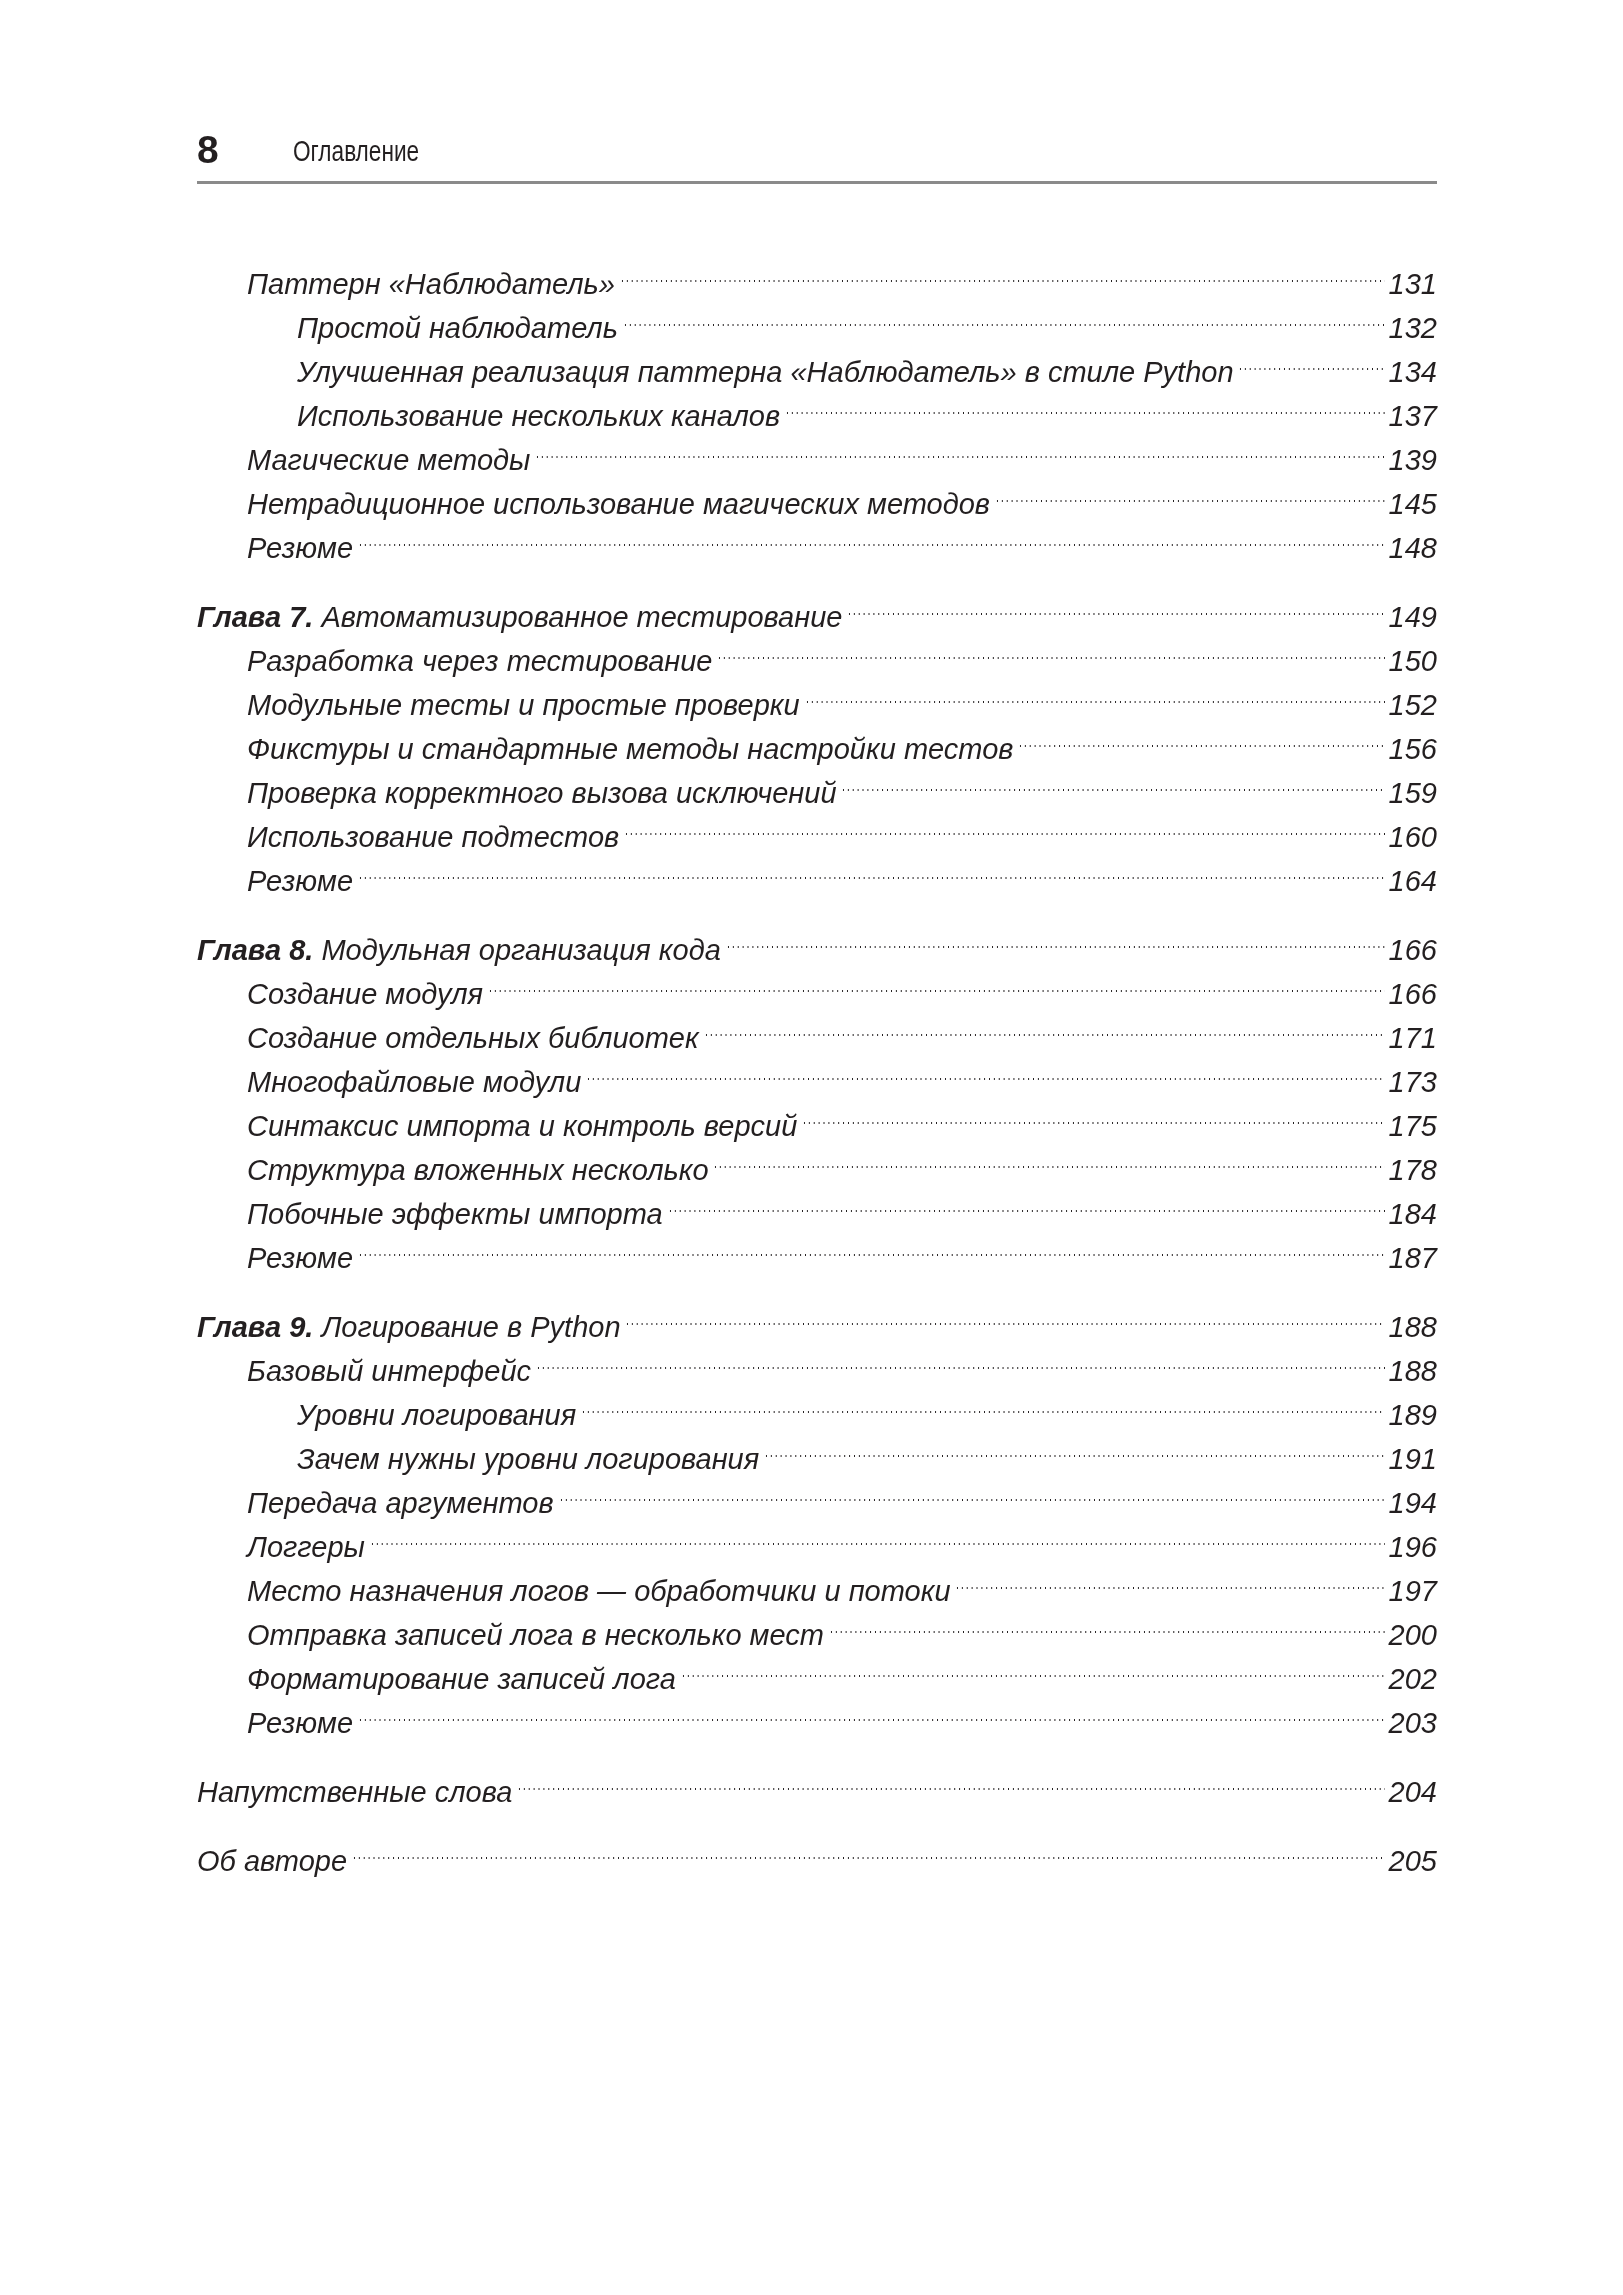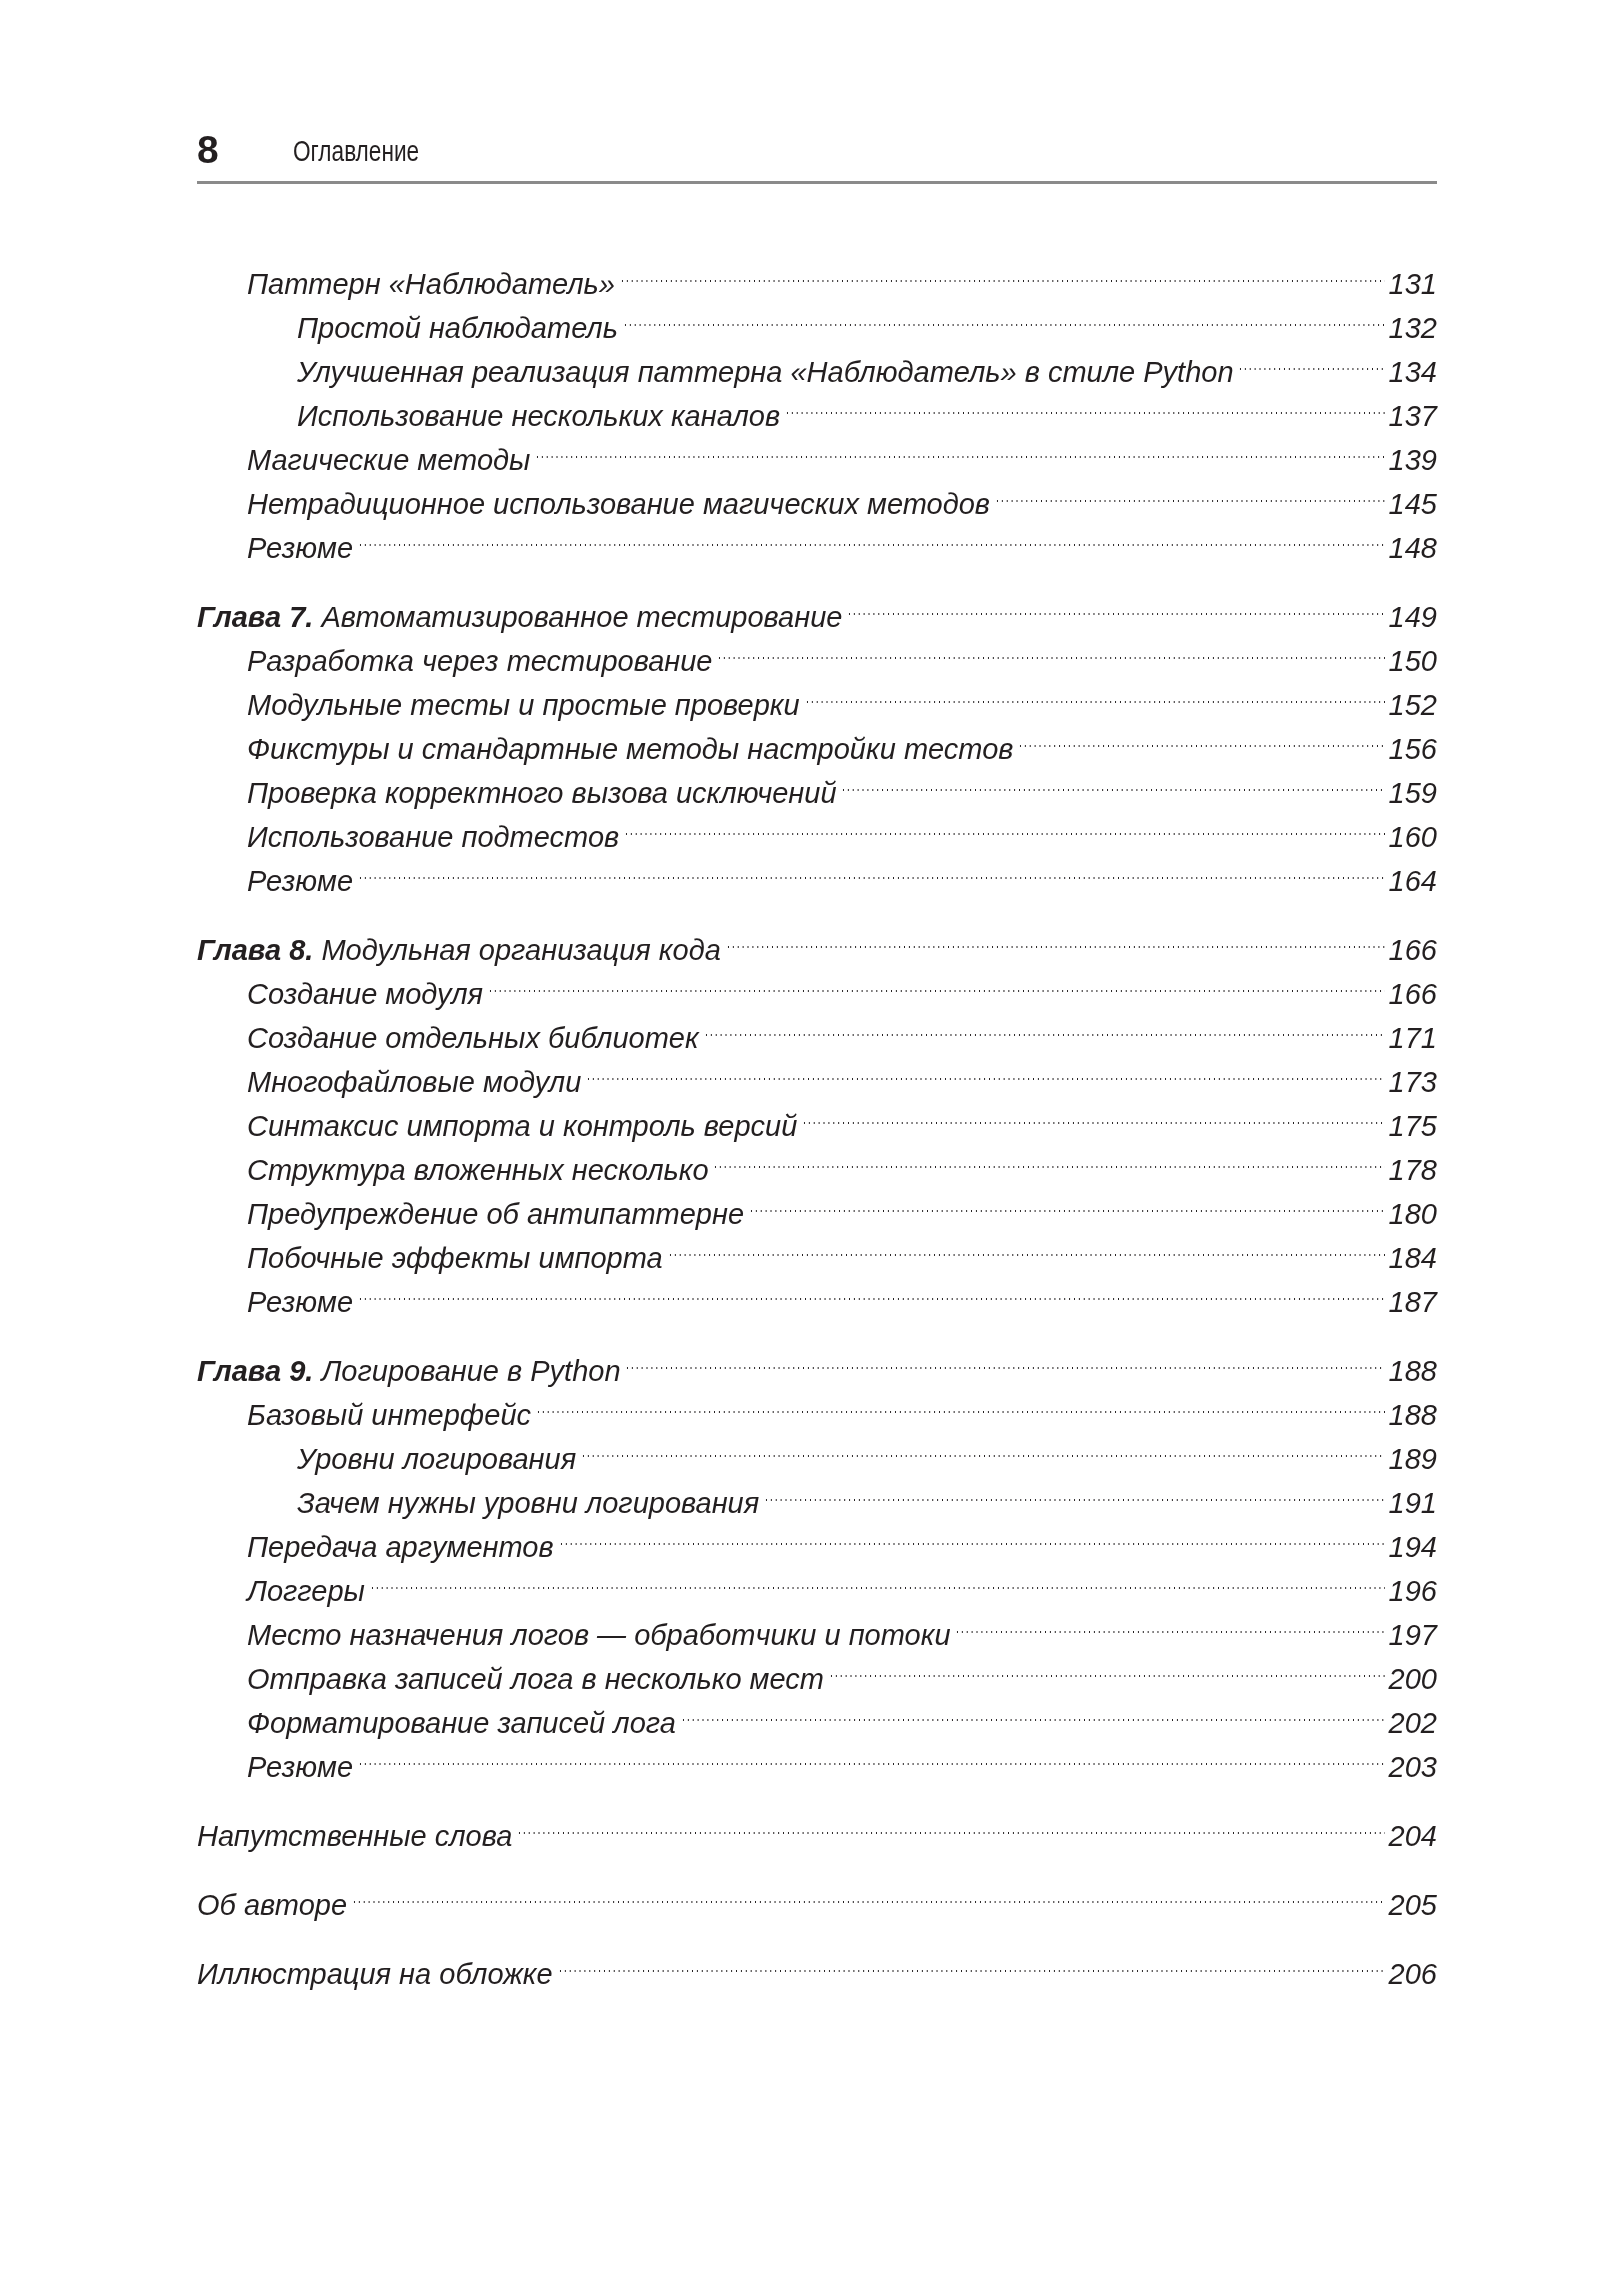--- a/index.html
+++ b/index.html
@@ -129,25 +129,20 @@
       <span class="title"><span>Синтаксис импорта и контроль версий</span></span>
       <span class="leader"></span>
       <span class="pg">175</span>
     </div>
     <div class="entry lvl1">
       <span class="title"><span>Структура вложенных несколько</span></span>
       <span class="leader"></span>
       <span class="pg">178</span>
     </div>
     <div class="entry lvl1">
-      <span class="title"><span>Предупреждение об антипаттерне</span></span>
-      <span class="leader"></span>
-      <span class="pg">180</span>
-    </div>
-    <div class="entry lvl1">
       <span class="title"><span>Побочные эффекты импорта</span></span>
       <span class="leader"></span>
       <span class="pg">184</span>
     </div>
     <div class="entry lvl1">
       <span class="title"><span>Резюме</span></span>
       <span class="leader"></span>
       <span class="pg">187</span>
     </div>
     <div class="entry lvl0 gap-before">
@@ -203,19 +198,14 @@
     <div class="entry lvl0 gap-before">
       <span class="title"><span>Напутственные слова</span></span>
       <span class="leader"></span>
       <span class="pg">204</span>
     </div>
     <div class="entry lvl0 gap-before">
       <span class="title"><span>Об авторе</span></span>
       <span class="leader"></span>
       <span class="pg">205</span>
     </div>
-    <div class="entry lvl0 gap-before">
-      <span class="title"><span>Иллюстрация на обложке</span></span>
-      <span class="leader"></span>
-      <span class="pg">206</span>
-    </div>
   </div>
 
 
 </body></html>

